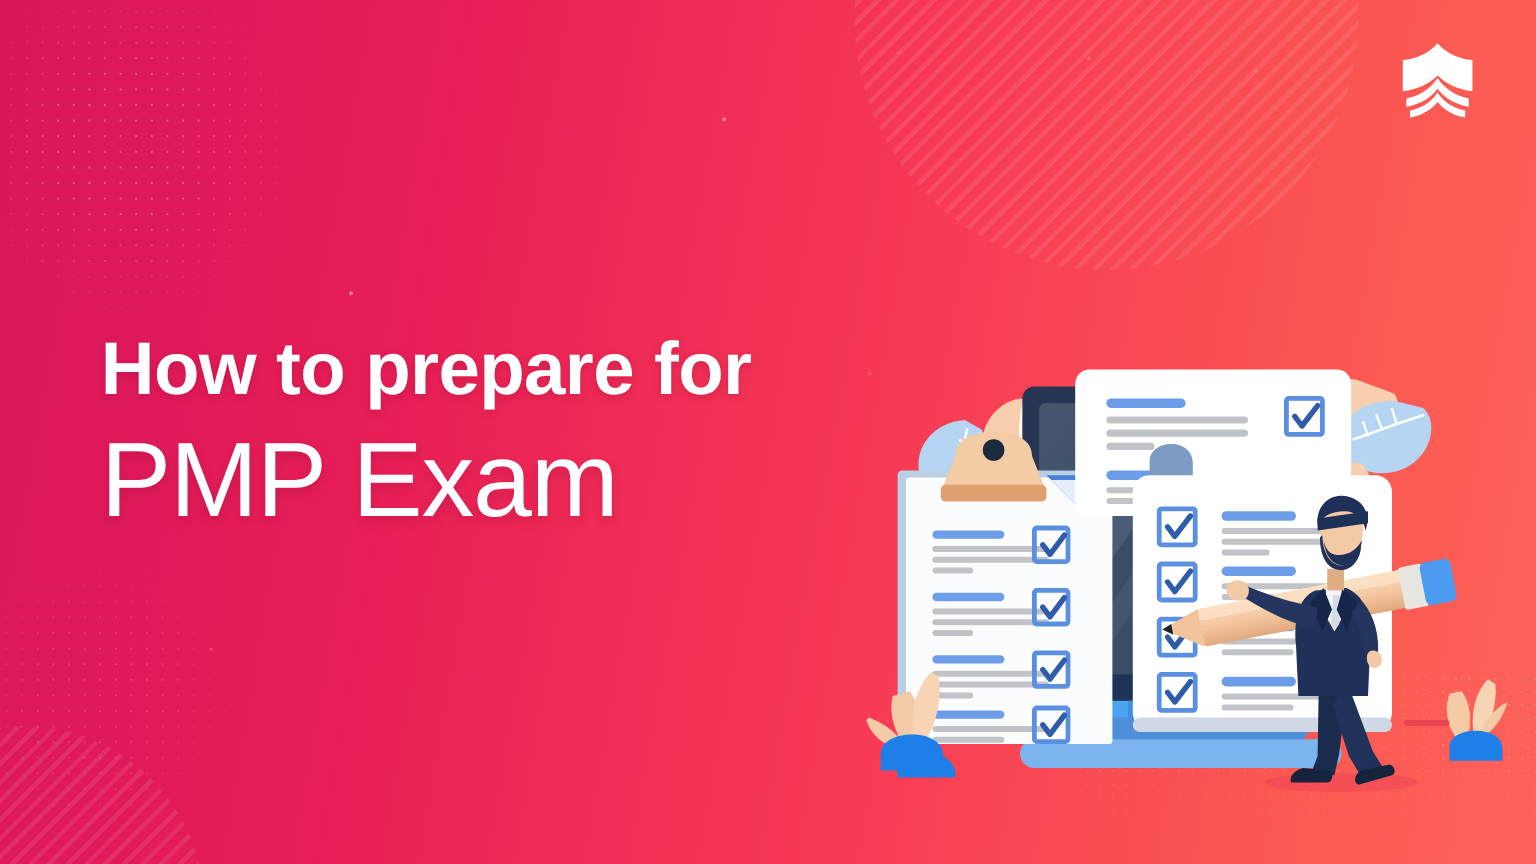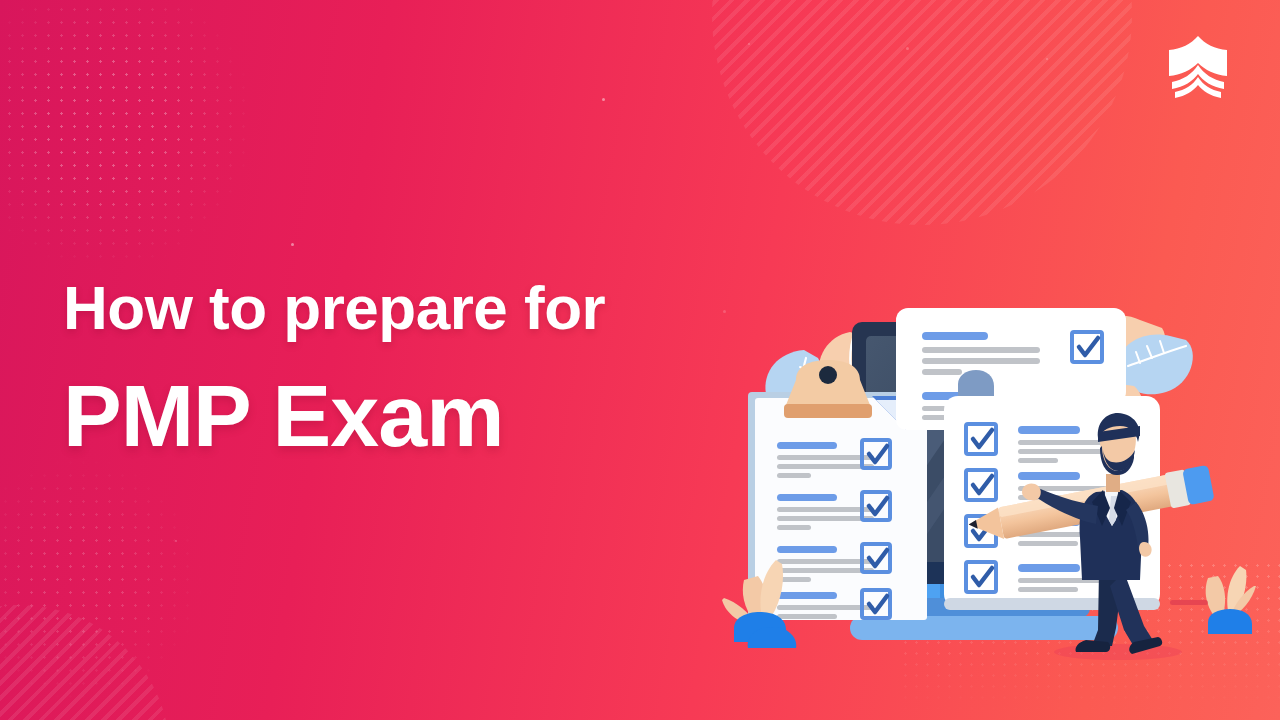--- a/index.html
+++ b/index.html
@@ -53,29 +53,29 @@
     -webkit-mask-image:linear-gradient(to bottom,#000 10%, transparent 95%);
             mask-image:linear-gradient(to bottom,#000 10%, transparent 95%);
     opacity:.9;
   }
   .speck { position:absolute; background:rgba(255,255,255,.45); border-radius:50%; }
 
   
   .logo { position:absolute; right:45px; top:32px; width:74px; height:70px; }
 
   
-  .headline { position:absolute; left:63px; top:276px; width:680px; }
+  .headline { position:absolute; left:84px; top:276px; width:680px; }
   .headline .line1 {
     font-size:62px; font-weight:bold; color:#ffffff; letter-spacing:-0.5px;
     line-height:1.02; text-shadow:0 3px 7px rgba(120,0,30,.22);
     white-space:nowrap;
   }
   .headline .line2 {
-    margin-top:32px;
-    font-size:88px; font-weight:bold; color:#ffffff; letter-spacing:-1px;
+    margin-top:16px;
+    font-size:88px; font-weight:normal; color:#ffffff; letter-spacing:-1px;
     line-height:1.02; text-shadow:0 4px 9px rgba(120,0,30,.22);
     white-space:nowrap;
   }
 
   
   .illustration { position:absolute; left:700px; top:280px; width:580px; height:420px; }
   .illustration svg { display:block; width:100%; height:100%; overflow:visible; }
 </style>
 </head>
 <body>

